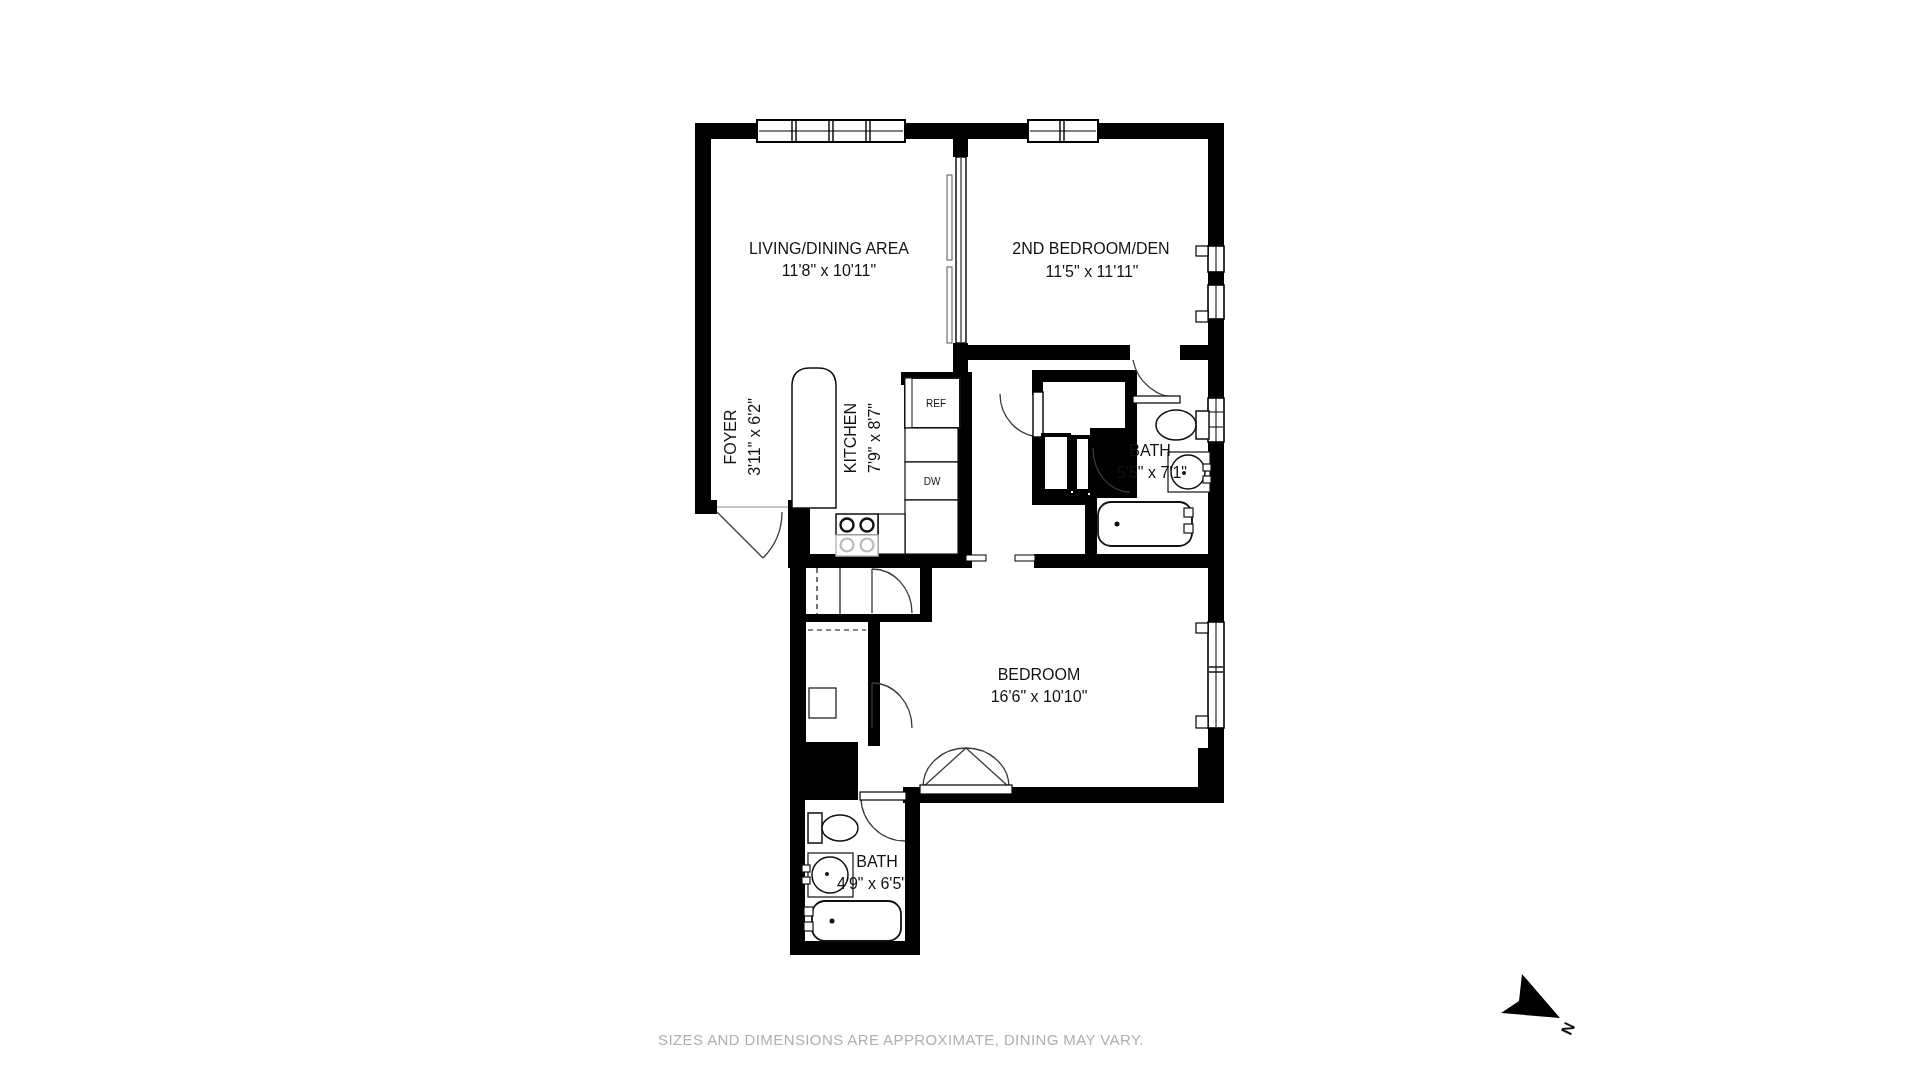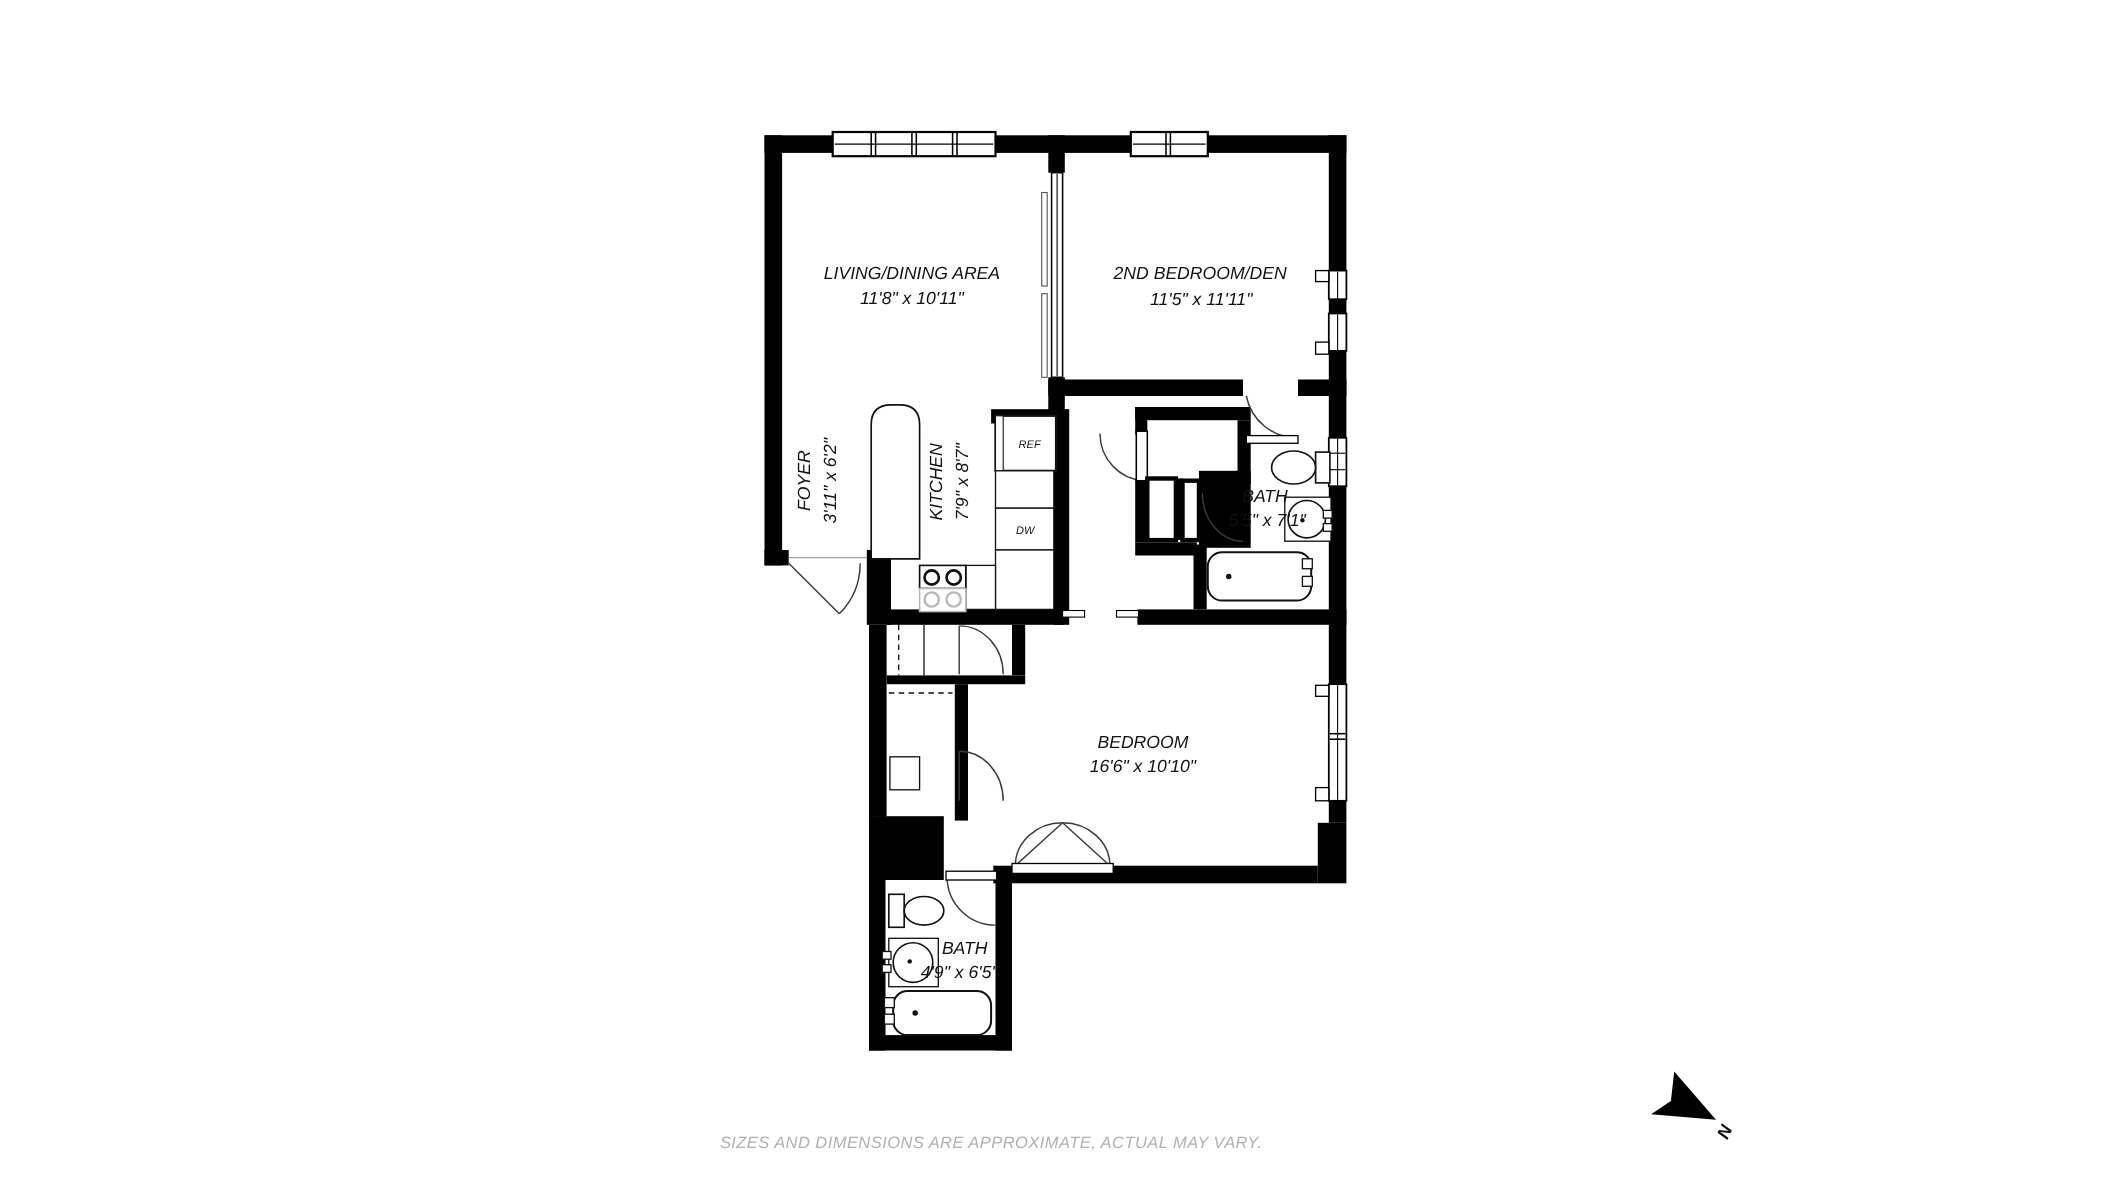--- a/index.html
+++ b/index.html
@@ -1,18 +1,18 @@
 <!DOCTYPE html>
 <html><head>
 <meta charset="utf-8">
 <style>
   html,body{margin:0;padding:0;background:#ffffff;}
   body{width:1920px;height:1080px;position:relative;overflow:hidden;
        font-family:"Liberation Sans", sans-serif;}
-  .canvas{position:absolute;inset:0;background:#ffffff;font-style:italic;}
+  .canvas{position:absolute;inset:0;background:#ffffff;}
   #floorplan{position:absolute;left:680px;top:95px;width:560px;height:880px;}
   #north{position:absolute;left:1488px;top:958px;width:110px;height:80px;}
   #disclaimer{position:absolute;left:561px;top:1031px;width:680px;
               text-align:center;font-size:15px;letter-spacing:.4px;
               color:#b0b0b0;}
   svg text{font-family:"Liberation Sans", sans-serif;fill:#111;}
   text.room{font-size:16px;}
   text.fix{font-size:10px;}
 </style>
 </head>
@@ -236,15 +236,15 @@
     </svg>
   </div>
 
   <div id="north">
     <svg width="110" height="80" viewBox="0 0 110 80" xmlns="http://www.w3.org/2000/svg">
       <polygon points="72,60 34,16 31,43 13,55" fill="#000"></polygon>
       <text x="82" y="70" font-size="16" font-weight="bold" fill="#111" transform="rotate(115 82 65)">N</text>
     </svg>
   </div>
 
-  <div id="disclaimer">SIZES AND DIMENSIONS ARE APPROXIMATE, ACTUAL MAY VARY.</div>
+  <div id="disclaimer">SIZES AND DIMENSIONS ARE APPROXIMATE, DINING MAY VARY.</div>
 
 </div>
 
 </body></html>

